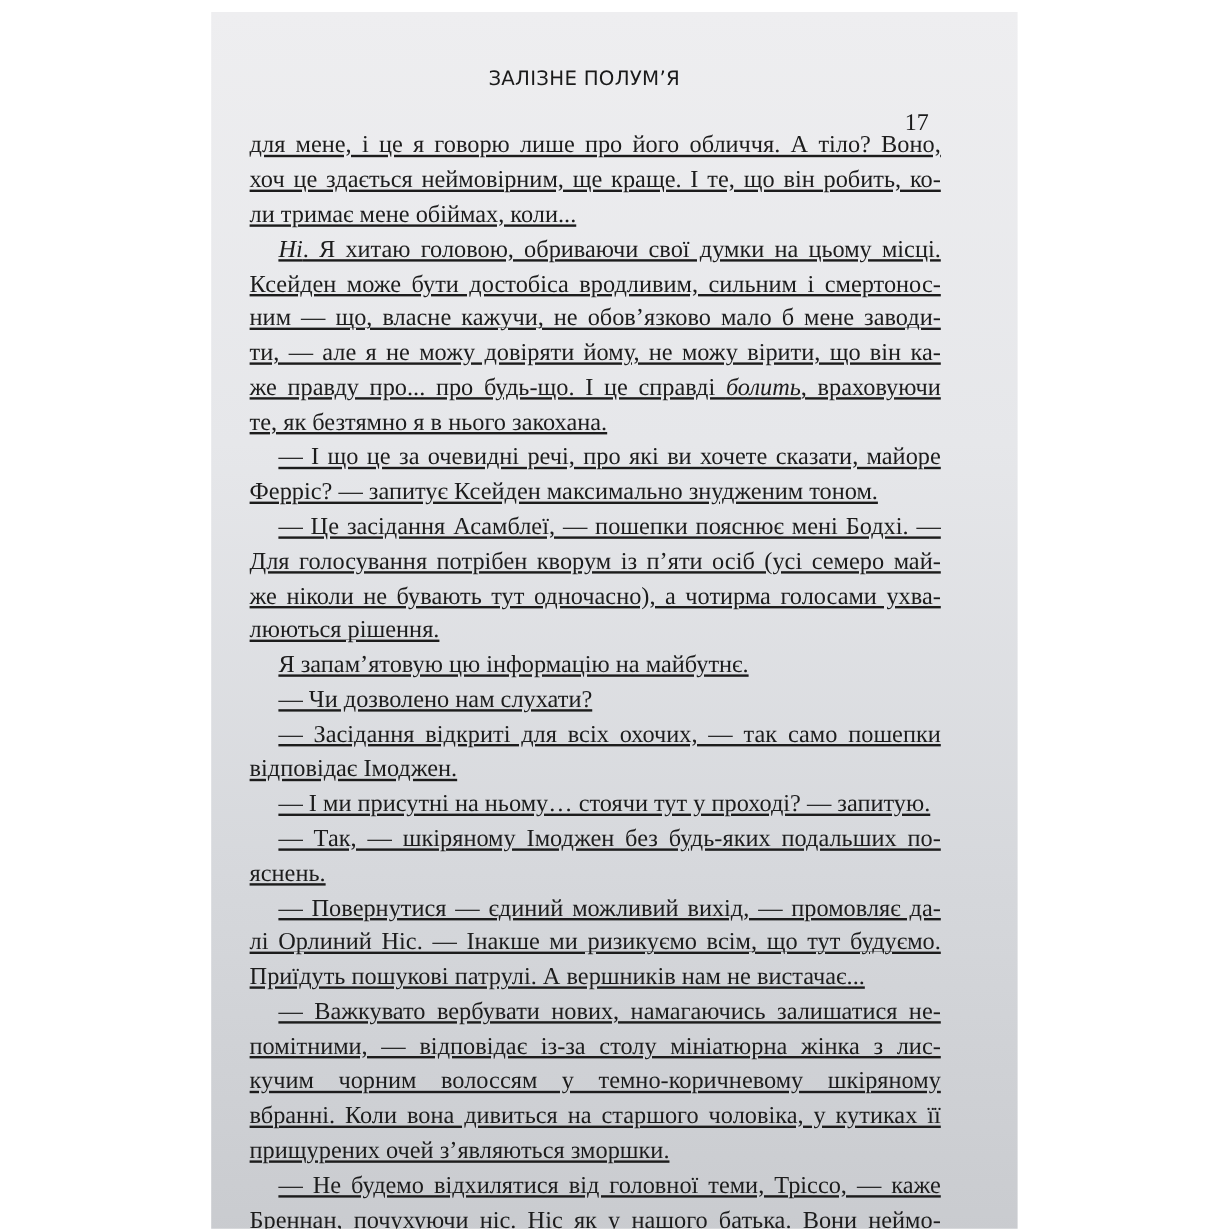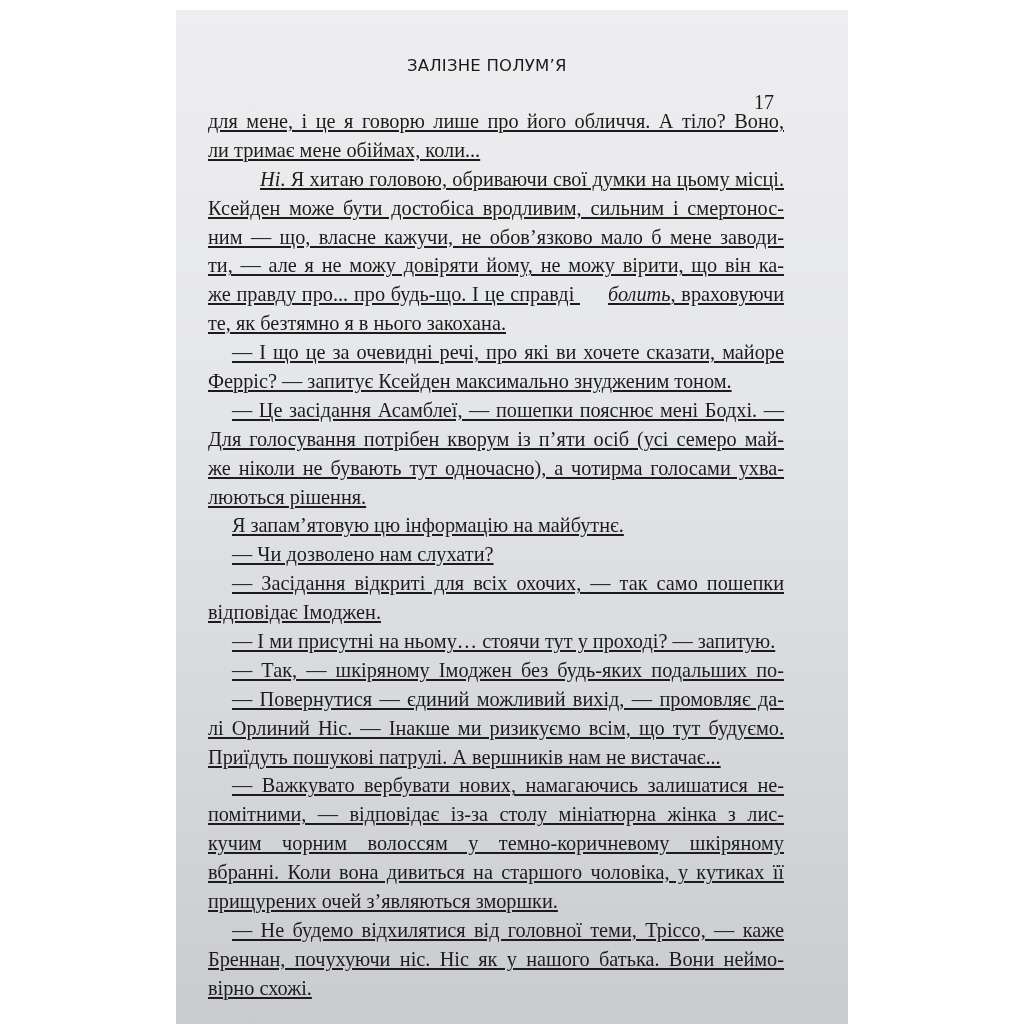--- a/index.html
+++ b/index.html
@@ -28,51 +28,53 @@
     font-family: "Liberation Serif", serif; font-size: 20.3px; line-height: 28.9px;
     color: #1c1c1c;
   }
   .line {
     display: block; white-space: nowrap; text-align: justify; text-align-last: justify;
     height: 28.9px;
     text-decoration: underline;
   }
   .line.last { text-align-last: left; }
   .line.indent { padding-left: 24px; }
-  em { font-style: italic; margin-left: 28px; }
+  em { font-style: italic; }
 </style>
 </head>
 <body>
 
 <div class="page">
   <div class="running-head">
     <span class="rh-title">ЗАЛІЗНЕ ПОЛУМ’Я</span>
     <span class="rh-page">17</span>
   </div>
   <div class="body-text" id="body-text">
       <span class="line">для мене, і це я говорю лише про його обличчя. А тіло? Воно,</span>
+      <span class="line">хоч це здається неймовірним, ще краще. І те, що він робить, ко-</span>
       <span class="line last">ли тримає мене обіймах, коли...</span>
       <span class="line indent"><em>Ні</em>. Я хитаю головою, обриваючи свої думки на цьому місці.</span>
       <span class="line">Ксейден може бути достобіса вродливим, сильним і смертонос-</span>
       <span class="line">ним — що, власне кажучи, не обов’язково мало б мене заводи-</span>
       <span class="line">ти, — але я не можу довіряти йому, не можу вірити, що він ка-</span>
       <span class="line">же правду про... про будь-що. І це справді <em>болить</em>, враховуючи</span>
       <span class="line last">те, як безтямно я в нього закохана.</span>
       <span class="line indent">— І що це за очевидні речі, про які ви хочете сказати, майоре</span>
       <span class="line last">Ферріс? — запитує Ксейден максимально знудженим тоном.</span>
       <span class="line indent">— Це засідання Асамблеї, — пошепки пояснює мені Бодхі. —</span>
       <span class="line">Для голосування потрібен кворум із п’яти осіб (усі семеро май-</span>
       <span class="line">же ніколи не бувають тут одночасно), а чотирма голосами ухва-</span>
       <span class="line last">люються рішення.</span>
       <span class="line indent last">Я запам’ятовую цю інформацію на майбутнє.</span>
       <span class="line indent last">— Чи дозволено нам слухати?</span>
       <span class="line indent">— Засідання відкриті для всіх охочих, — так само пошепки</span>
       <span class="line last">відповідає Імоджен.</span>
       <span class="line indent last">— І ми присутні на ньому… стоячи тут у проході? — запитую.</span>
       <span class="line indent">— Так, — шкіряному Імоджен без будь-яких подальших по-</span>
+      <span class="line last">яснень.</span>
       <span class="line indent">— Повернутися — єдиний можливий вихід, — промовляє да-</span>
       <span class="line">лі Орлиний Ніс. — Інакше ми ризикуємо всім, що тут будуємо.</span>
       <span class="line last">Приїдуть пошукові патрулі. А вершників нам не вистачає...</span>
       <span class="line indent">— Важкувато вербувати нових, намагаючись залишатися не-</span>
       <span class="line">помітними, — відповідає із-за столу мініатюрна жінка з лис-</span>
       <span class="line">кучим чорним волоссям у темно-коричневому шкіряному</span>
       <span class="line">вбранні. Коли вона дивиться на старшого чоловіка, у кутиках її</span>
       <span class="line last">прищурених очей з’являються зморшки.</span>
       <span class="line indent">— Не будемо відхилятися від головної теми, Тріссо, — каже</span>
       <span class="line">Бреннан, почухуючи ніс. Ніс як у нашого батька. Вони неймо-</span>

